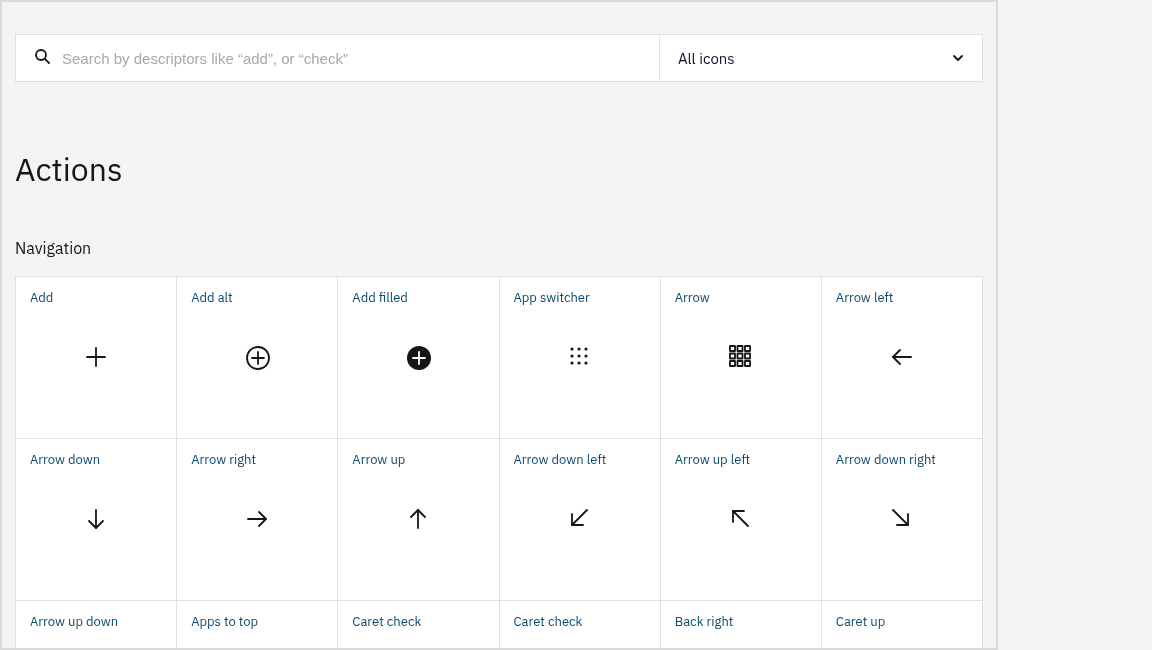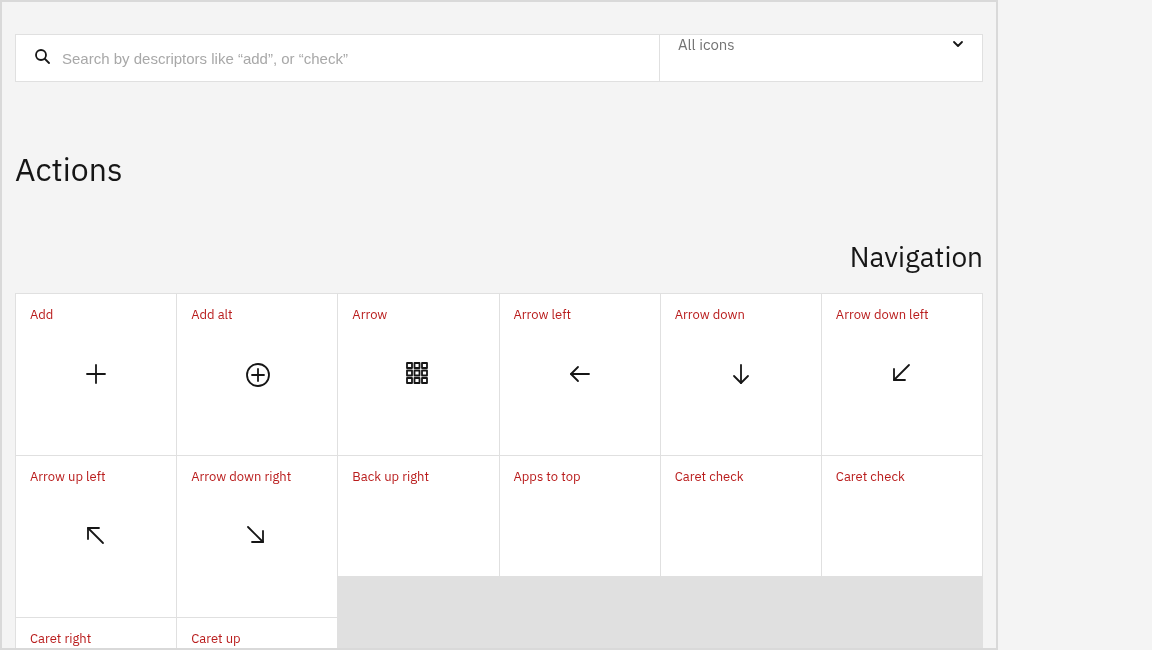--- a/index.html
+++ b/index.html
@@ -44,61 +44,60 @@
     border: none;
     outline: none;
     font-size: 15px;
     color: #161616;
     background: transparent;
   }
   .search-box input::placeholder { color: #a8a8a8; }
   .select-box {
     width: 322px;
     display: flex;
-    align-items: flex-start;
+    align-items: center;
     justify-content: space-between;
     padding: 0 18px;
     cursor: pointer;
     font-size: 15px;
-    color: #737373;
+    color: #0f172a;
   }
   h1.page-title {
     font-size: 32px;
     font-weight: 400;
     margin-top: 66px;
     margin-bottom: 48px;
     color: #161616;
   }
   h2.section-title {
-    font-size: 28px;
+    font-size: 16px;
     font-weight: 400;
     margin-bottom: 18px;
     color: #161616;
-    text-align: right;
   }
   .grid {
     display: grid;
     grid-template-columns: repeat(6, 1fr);
     width: 968px;
     background: #e0e0e0;
     gap: 1px;
     border-top: 1px solid #e0e0e0;
     border-left: 1px solid #e0e0e0;
     border-right: 1px solid #e0e0e0;
   }
   .cell {
     background: #fff;
     height: 161px;
     padding: 12px 14px;
     position: relative;
     cursor: pointer;
   }
   .cell .label {
     font-size: 13px;
-    color: #b91c1c;
+    color: #0c4a6e;
     font-weight: 400;
   }
   .cell .glyph {
     position: absolute;
     top: 68px;
     left: 68px;
   }
   .glyph svg { display: block; }
   .cell.short { height: 120px; } 
   
@@ -148,21 +147,47 @@
     <div class="label">Add alt</div>
     <div class="glyph">
       <svg width="26" height="26" viewBox="0 0 26 26">
               <circle cx="13" cy="13" r="11" class="str"></circle>
               <line x1="13" y1="7" x2="13" y2="19" class="str"></line>
               <line x1="7" y1="13" x2="19" y2="13" class="str"></line>
             </svg>
     </div>
   </div>
 
-
+  <div class="cell">
+    <div class="label">Add filled</div>
+    <div class="glyph">
+      <svg width="26" height="26" viewBox="0 0 26 26">
+              <circle cx="13" cy="13" r="12" fill="#161616"></circle>
+              <line x1="13" y1="7" x2="13" y2="19" stroke="#fff" stroke-width="1.8" stroke-linecap="round"></line>
+              <line x1="7" y1="13" x2="19" y2="13" stroke="#fff" stroke-width="1.8" stroke-linecap="round"></line>
+            </svg>
+    </div>
+  </div>
+
+  <div class="cell">
+    <div class="label">App switcher</div>
+    <div class="glyph">
+      <svg width="22" height="22" viewBox="0 0 22 22">
+        <circle cx="4" cy="4" r="1.6" fill="#161616"></circle>
+              <circle cx="11" cy="4" r="1.6" fill="#161616"></circle>
+              <circle cx="18" cy="4" r="1.6" fill="#161616"></circle>
+        <circle cx="4" cy="11" r="1.6" fill="#161616"></circle>
+              <circle cx="11" cy="11" r="1.6" fill="#161616"></circle>
+              <circle cx="18" cy="11" r="1.6" fill="#161616"></circle>
+        <circle cx="4" cy="18" r="1.6" fill="#161616"></circle>
+              <circle cx="11" cy="18" r="1.6" fill="#161616"></circle>
+              <circle cx="18" cy="18" r="1.6" fill="#161616"></circle>
+      </svg>
+    </div>
+  </div>
 
   <div class="cell">
     <div class="label">Arrow</div>
     <div class="glyph">
       <svg width="22" height="22" viewBox="0 0 22 22">
         <rect x="1" y="1" width="5" height="5" class="str"></rect>
               <rect x="8.5" y="1" width="5" height="5" class="str"></rect>
               <rect x="16" y="1" width="5" height="5" class="str"></rect>
         <rect x="1" y="8.5" width="5" height="5" class="str"></rect>
               <rect x="8.5" y="8.5" width="5" height="5" class="str"></rect>
@@ -187,21 +212,39 @@
   <div class="cell">
     <div class="label">Arrow down</div>
     <div class="glyph">
       <svg width="24" height="24" viewBox="0 0 24 24">
               <line x1="12" y1="3" x2="12" y2="21" class="str"></line>
               <polyline points="5,14 12,21 19,14" class="str"></polyline>
             </svg>
     </div>
   </div>
 
-
+  <div class="cell">
+    <div class="label">Arrow right</div>
+    <div class="glyph">
+      <svg width="24" height="24" viewBox="0 0 24 24">
+              <line x1="3" y1="12" x2="21" y2="12" class="str"></line>
+              <polyline points="14,5 21,12 14,19" class="str"></polyline>
+            </svg>
+    </div>
+  </div>
+
+  <div class="cell">
+    <div class="label">Arrow up</div>
+    <div class="glyph">
+      <svg width="24" height="24" viewBox="0 0 24 24">
+              <line x1="12" y1="21" x2="12" y2="3" class="str"></line>
+              <polyline points="5,10 12,3 19,10" class="str"></polyline>
+            </svg>
+    </div>
+  </div>
 
   <div class="cell">
     <div class="label">Arrow down left</div>
     <div class="glyph">
       <svg width="22" height="22" viewBox="0 0 22 22">
               <line x1="19" y1="3" x2="4" y2="18" class="str"></line>
               <polyline points="4,7 4,18 15,18" class="str"></polyline>
             </svg>
     </div>
   </div>
@@ -220,33 +263,33 @@
     <div class="label">Arrow down right</div>
     <div class="glyph">
       <svg width="22" height="22" viewBox="0 0 22 22">
               <line x1="3" y1="3" x2="18" y2="18" class="str"></line>
               <polyline points="18,7 18,18 7,18" class="str"></polyline>
             </svg>
     </div>
   </div>
 
   <div class="cell short">
-    <div class="label">Back up right</div>
+    <div class="label">Arrow up down</div>
   </div>
   <div class="cell short">
     <div class="label">Apps to top</div>
   </div>
   <div class="cell short">
     <div class="label">Caret check</div>
   </div>
   <div class="cell short">
     <div class="label">Caret check</div>
   </div>
   <div class="cell short">
-    <div class="label">Caret right</div>
+    <div class="label">Back right</div>
   </div>
   <div class="cell short">
     <div class="label">Caret up</div>
   </div>
 
 </div>
 
 </div>
 </div>
 

